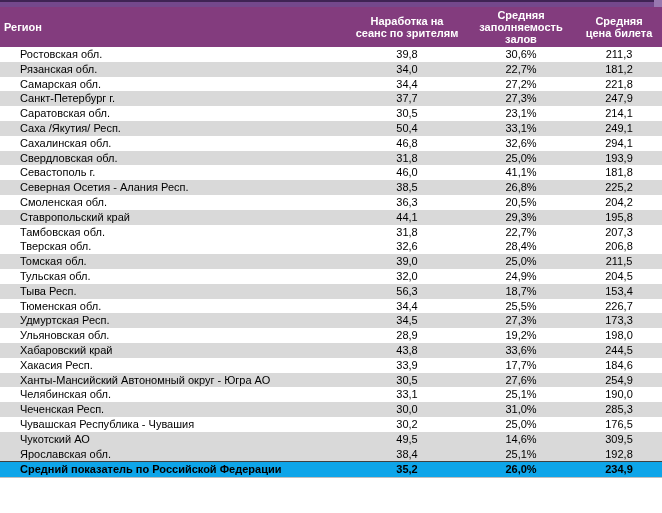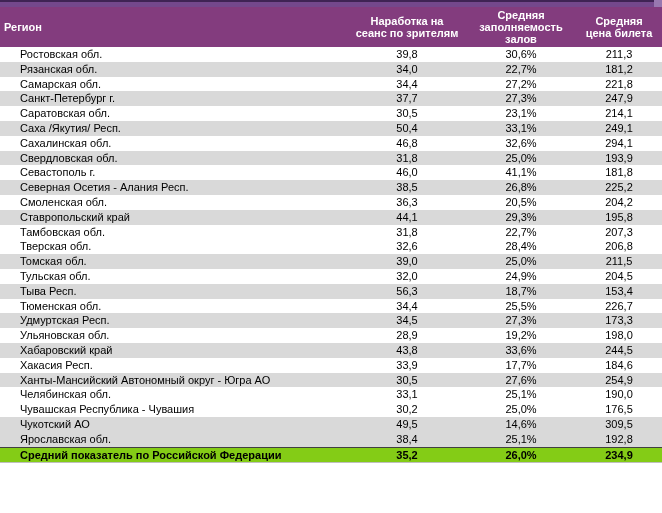--- a/index.html
+++ b/index.html
@@ -60,21 +60,21 @@
     text-align: left;
     padding-left: 20px;
   }
   table.report tr.alt td {
     background: var(--alt-row-bg, #d9d9d9);
   }
   table.report tfoot td {
     font-weight: bold;
     border-top: 1px solid var(--summary-border, #404040);
     border-bottom: 1px solid #bfbfbf;
-    background: #84cc16;
+    background: #0ea5e9;
   }
 </style>
 </head>
 <body>
 
 <div class="screen">
   <div class="top-strip">
     <div class="corner"></div>
   </div>
   <table class="report">
@@ -230,20 +230,26 @@
           <td>30,5</td>
           <td>27,6%</td>
           <td>254,9</td>
         </tr>
         <tr>
           <td class="region">Челябинская обл.</td>
           <td>33,1</td>
           <td>25,1%</td>
           <td>190,0</td>
         </tr>
+        <tr class="alt">
+          <td class="region">Чеченская Респ.</td>
+          <td>30,0</td>
+          <td>31,0%</td>
+          <td>285,3</td>
+        </tr>
         <tr>
           <td class="region">Чувашская Республика - Чувашия</td>
           <td>30,2</td>
           <td>25,0%</td>
           <td>176,5</td>
         </tr>
         <tr class="alt">
           <td class="region">Чукотский АО</td>
           <td>49,5</td>
           <td>14,6%</td>

